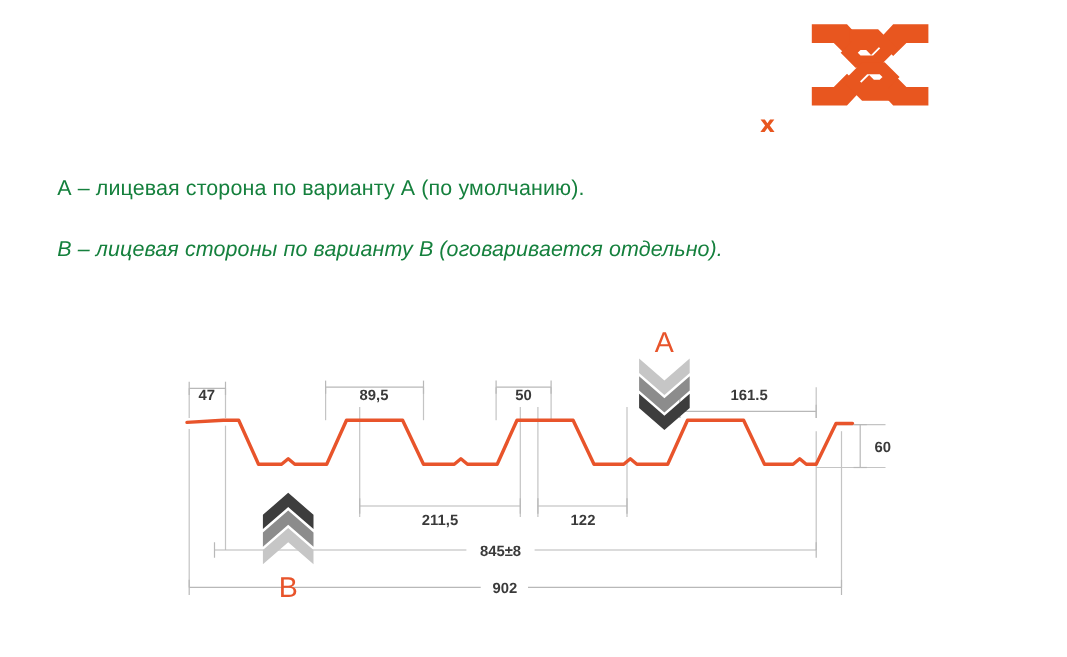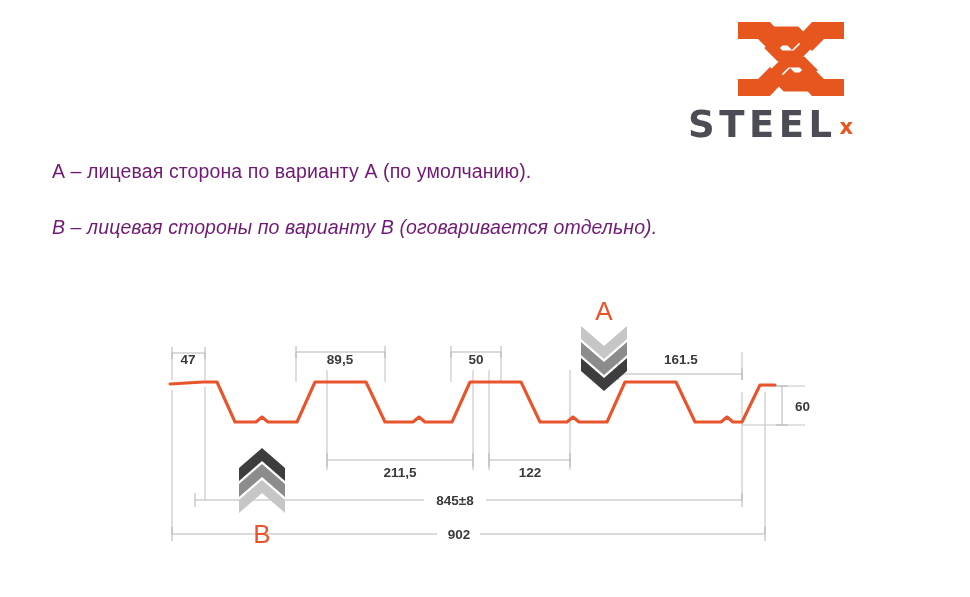--- a/index.html
+++ b/index.html
@@ -59,21 +59,21 @@
     position: relative;
     top: -3px;
   }
 
   
   .caption {
     position: absolute;
     left: 52px;
     font-family: "Liberation Sans", sans-serif;
     font-size: 19.5px;
-    color: #701a75;
+    color: #15803d;
     white-space: nowrap;
     letter-spacing: 0.1px;
   }
   #caption-a { top: 160px; }
   #caption-b { top: 216px; font-style: italic; }
 
   
   #drawing {
     position: absolute;
     left: 0;
@@ -124,21 +124,20 @@
     <path d="M2 78 L34 78 L48 63 L34 49 L22 61 L2 61 Z" fill="#e8561f"></path>
 
     <path d="M108 78 L76 78 L62 63 L76 49 L88 61 L108 61 Z" fill="#e8561f"></path>
 
     <path d="M36 14 L60 14 L72 26 L60 38 L44 38 L36 30 L44 22 L58 22 L52 28" fill="none" stroke="#e8561f" stroke-width="11" stroke-linejoin="miter"></path>
 
     <path d="M74 68 L50 68 L38 56 L50 44 L66 44 L74 52 L66 60 L52 60 L58 54" fill="none" stroke="#e8561f" stroke-width="11" stroke-linejoin="miter"></path>
   </svg>
 
   <div id="logo-wordmark">
-    <span id="logo-steel-text">STEEL</span>
     <span id="logo-x-text">x</span>
   </div>
 </div>
 
 <div class="caption" id="caption-a">А – лицевая сторона по варианту А (по умолчанию).</div>
 <div class="caption" id="caption-b">В – лицевая стороны по варианту В (оговаривается отдельно).</div>
 
 <svg id="drawing" viewBox="0 0 970 597">
 
   <g>

